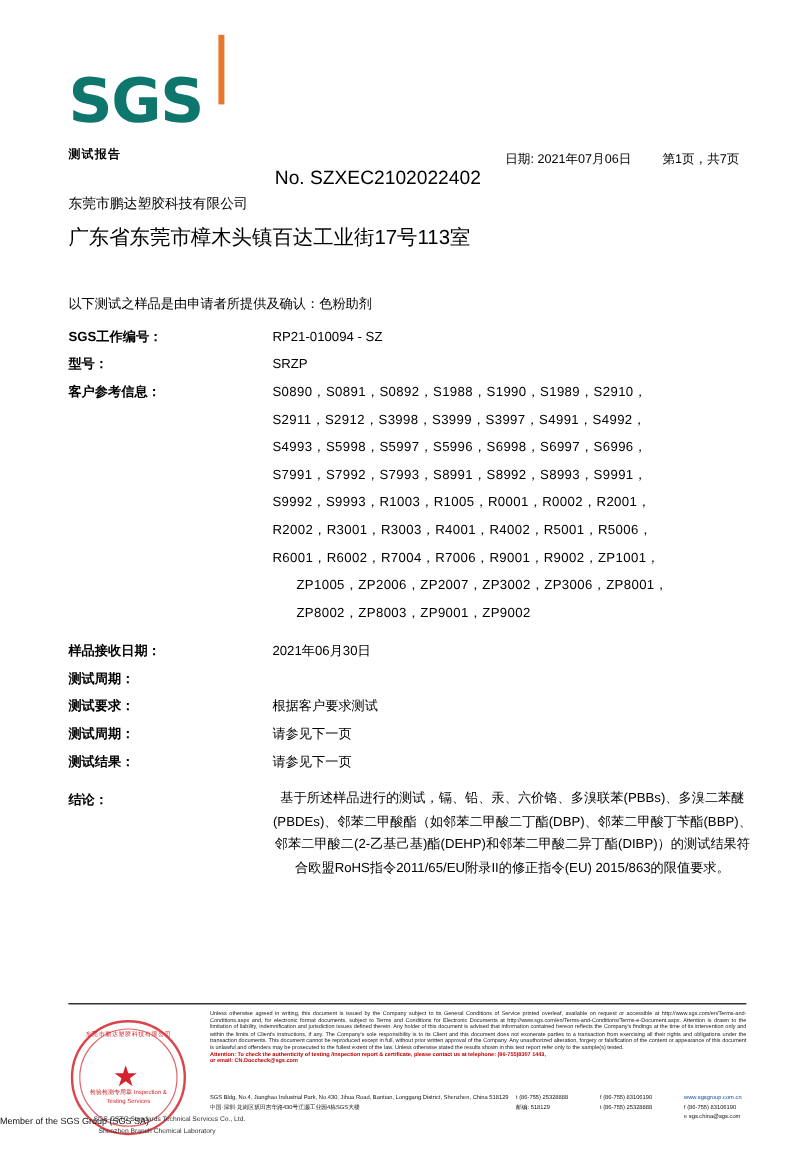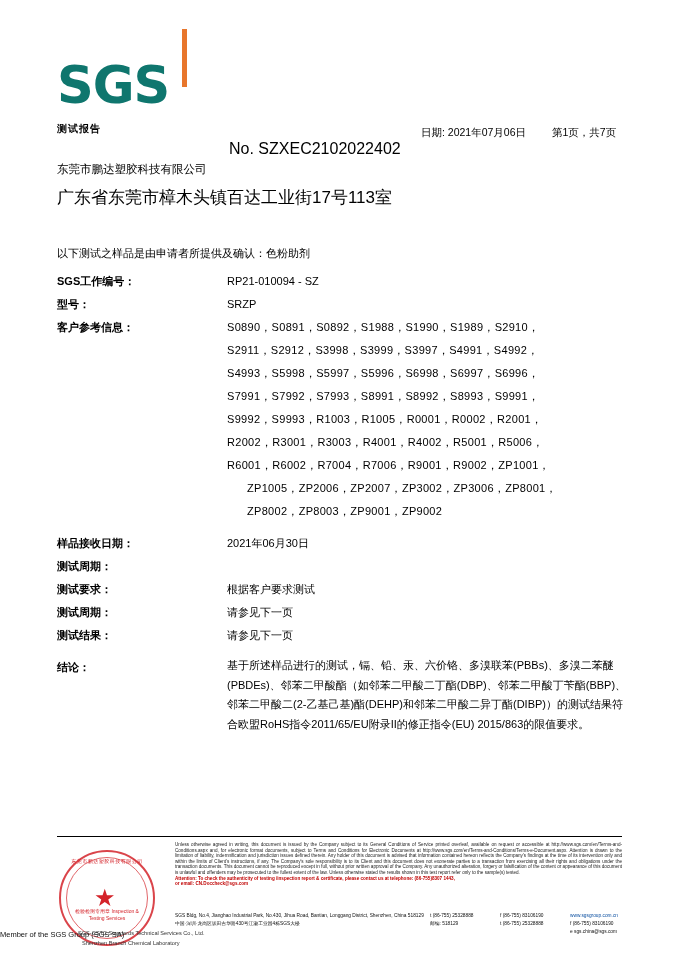--- a/index.html
+++ b/index.html
@@ -134,20 +134,21 @@
     letter-spacing: 0.3px;
   }
   .cust-lines div.indent {
     padding-left: 20px;
   }
 
   .gap-row { height: 9px; }
 
   .concl-text {
     line-height: 19.5px;
+    text-align: center;
   }
 
   
   .footer {
     position: absolute;
     left: 0;
     top: 836px;
     width: 677px;
   }
   .footer-rule {

